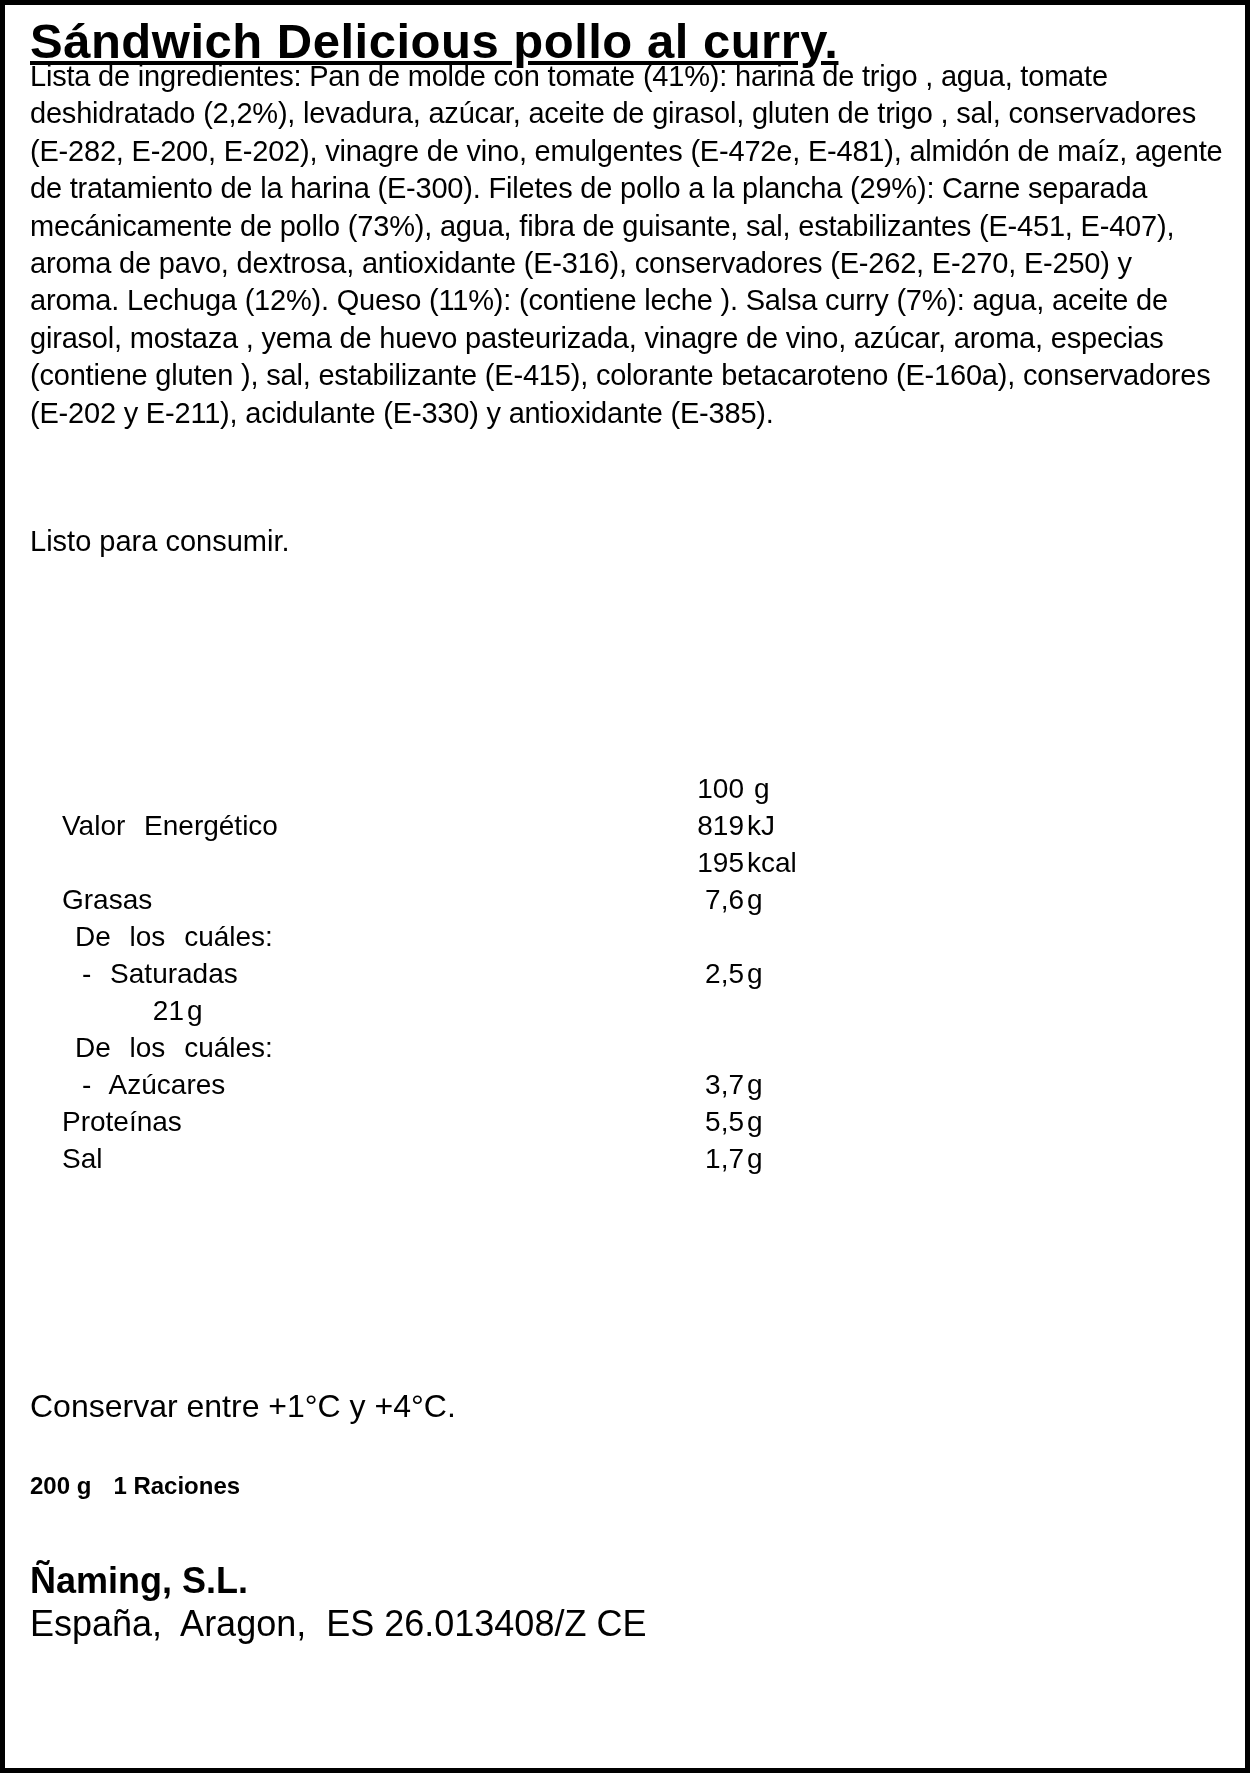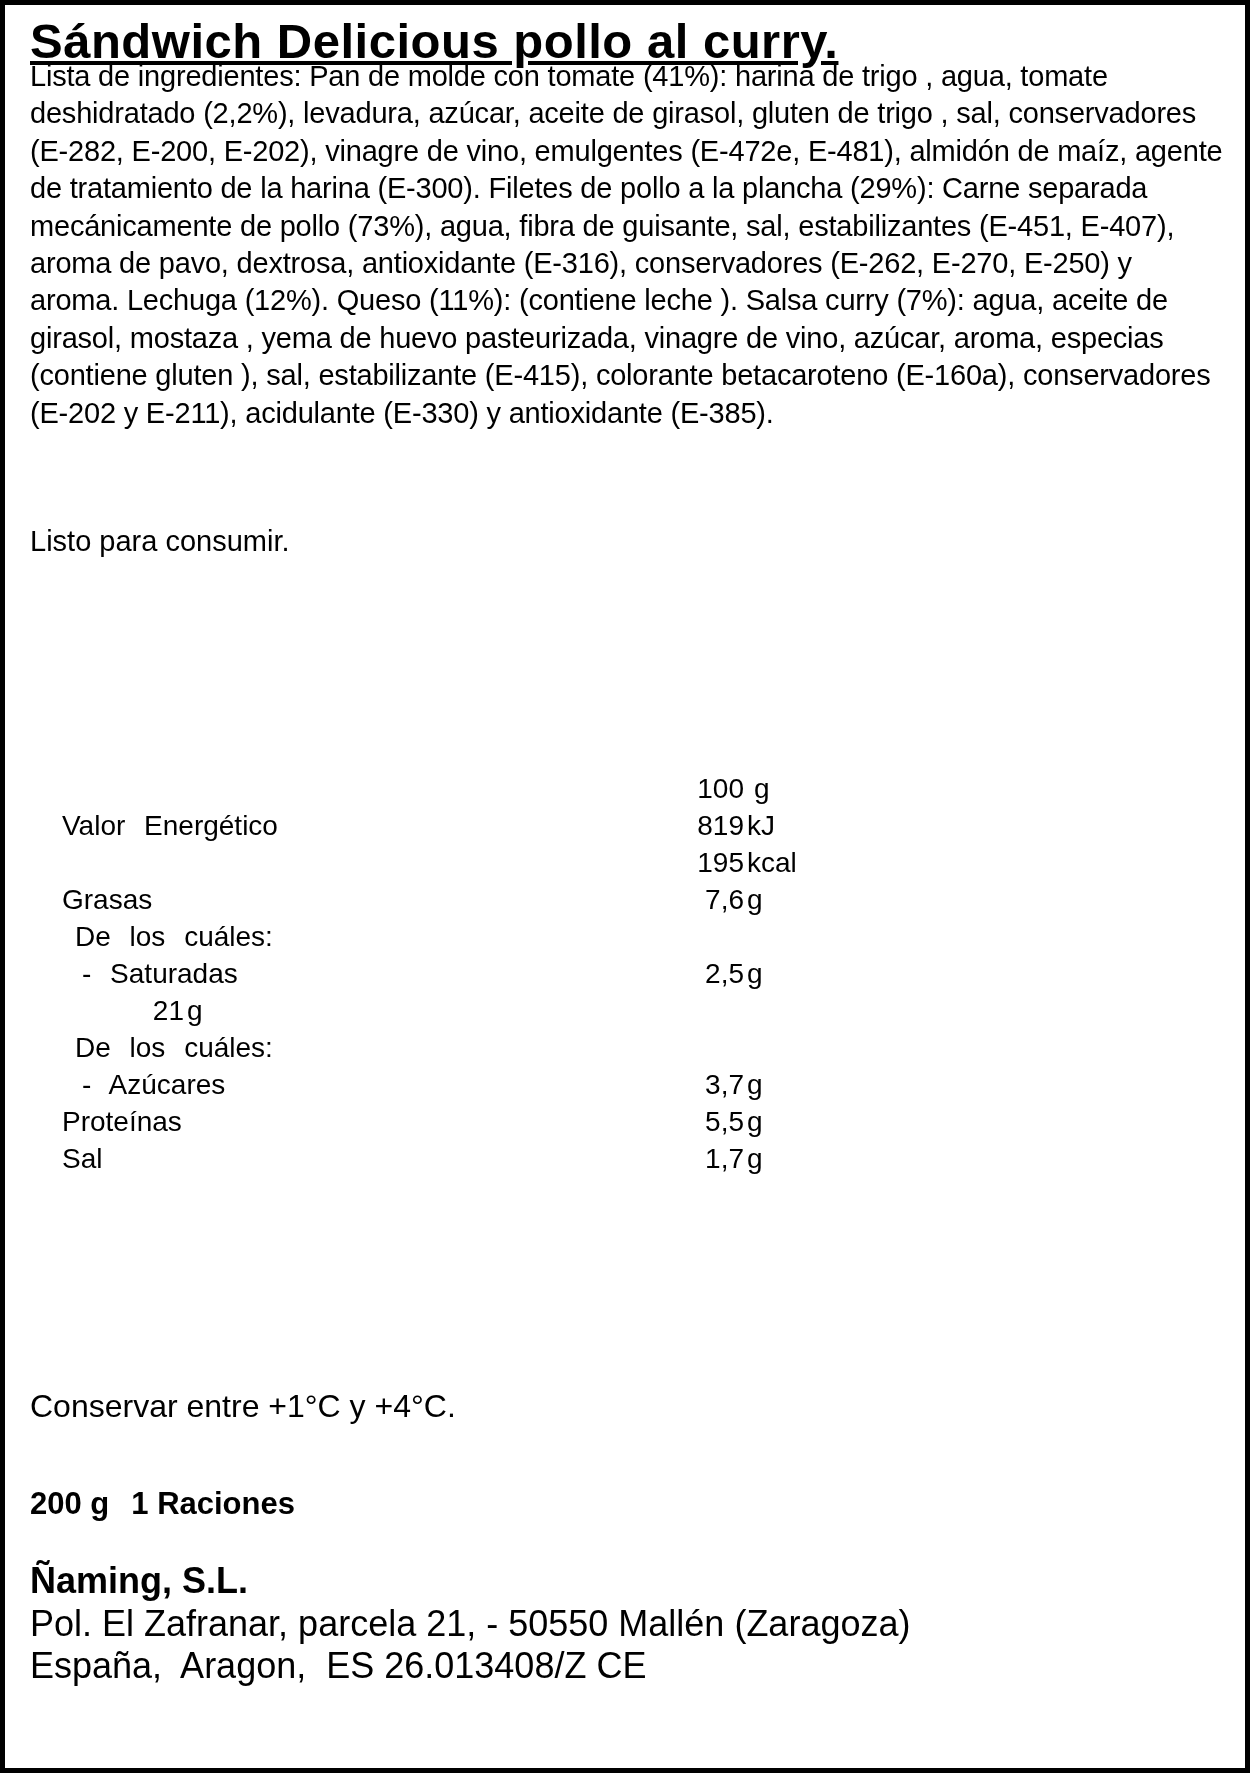--- a/index.html
+++ b/index.html
@@ -71,24 +71,23 @@
   .n-header .n-unit { padding-left: 10px; }
 
   #storage-note {
     left: 25px; top: 1383px;
     font-size: 32px;
     line-height: 37px;
   }
 
   #pack-size {
     left: 25px; top: 1462px;
-    font-size: 31px;
+    font-size: 24px;
     font-weight: bold;
     line-height: 38px;
-    margin-top: 18px;
   }
   #pack-size .servings { margin-left: 22px; }
 
   #manufacturer {
     left: 25px; top: 1555px;
     font-size: 36px;
     line-height: 42.5px;
   }
   #manufacturer .name { font-weight: bold; }
   #manufacturer .origin { white-space: pre-wrap; }
@@ -162,15 +161,14 @@
 </div>
 
 <div id="storage-note" class="abs">Conservar entre +1°C y +4°C.</div>
 
 <div id="pack-size" class="abs">
   <span class="weight">200 g</span><span class="servings">1 Raciones</span>
 </div>
 
 <div id="manufacturer" class="abs">
   <div class="name">Ñaming, S.L.</div>
-  <div class="address">Pol. El Zafranar, parcela 21, - 50550 Mallén (Zaragoza)</div>
   <div class="origin">España,  Aragon,  ES 26.013408/Z CE</div>
 </div>
 
 </body></html>

